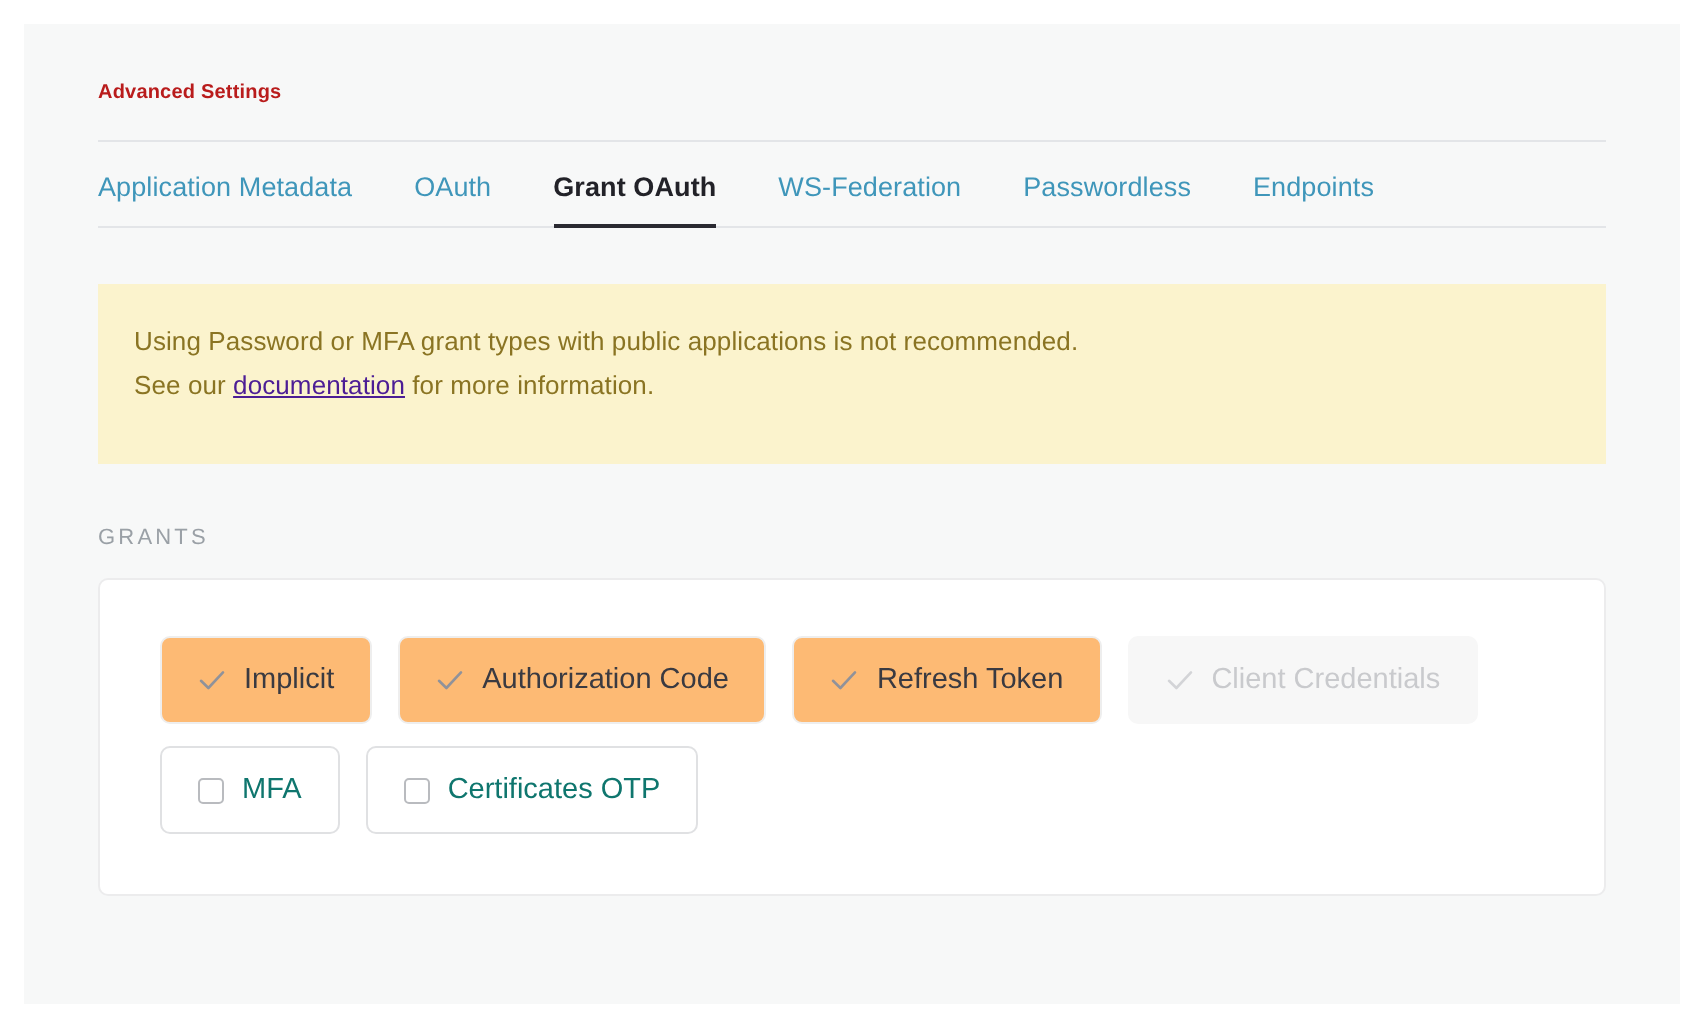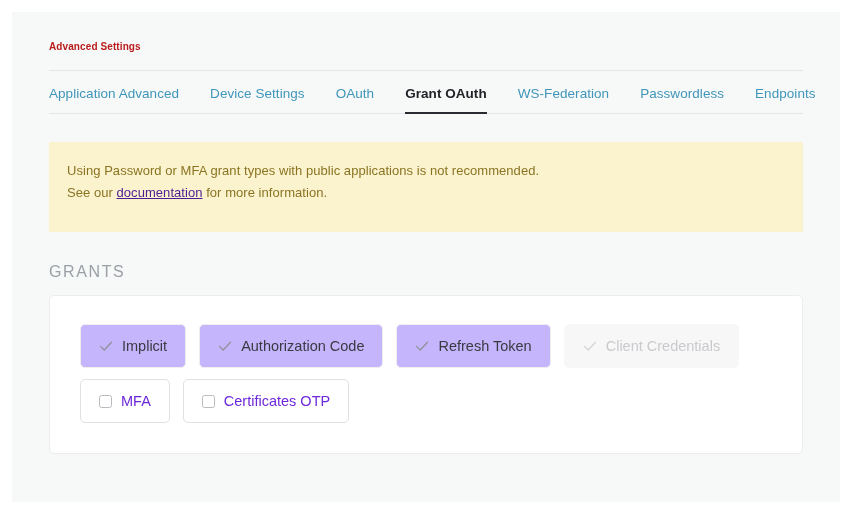--- a/index.html
+++ b/index.html
@@ -94,21 +94,21 @@
   }
   .banner-link {
     color: #4c1d95;
     text-decoration: underline;
     cursor: pointer;
   }
 
   
   .section-label {
     margin-top: 31px;
-    font-size: 16px;
+    font-size: 11px;
     letter-spacing: 1.6px;
     color: #9aa0a6;
   }
 
   .grants-card {
     margin-top: 14px;
     background: #ffffff;
     border: 1px solid #ececed;
     border-radius: 5px;
     padding: 28px 30px 30px 30px;
@@ -129,28 +129,28 @@
     padding: 0 18px;
     margin-right: 13px;
     border-radius: 5px;
     border: 1px solid transparent;
     font-size: 14.5px;
     cursor: pointer;
     box-sizing: border-box;
     white-space: nowrap;
   }
   .chip.selected {
-    background: #c4b5fd;
+    background: #fdba74;
     border-color: #eeeeee;
     color: #3a3a41;
   }
   .chip.unselected {
     background: #ffffff;
     border-color: #e0e1e3;
-    color: #6d28d9;
+    color: #0f766e;
   }
   .chip.disabled {
     background: #f7f7f7;
     border-color: #f7f7f7;
     color: #c9cacd;
     cursor: default;
   }
 
   .check-icon {
     width: 14px;
@@ -175,22 +175,21 @@
 </head>
 <body>
 
 <div class="page-panel">
   <div class="panel-inner">
 
     <div class="page-title">Advanced Settings</div>
     <div class="title-rule"></div>
 
     <div class="tabs" id="tabs">
-        <div class="tab"><span>Application Advanced</span></div>
-        <div class="tab"><span>Device Settings</span></div>
+        <div class="tab"><span>Application Metadata</span></div>
         <div class="tab"><span>OAuth</span></div>
         <div class="tab active"><span>Grant OAuth</span></div>
         <div class="tab"><span>WS-Federation</span></div>
         <div class="tab"><span>Passwordless</span></div>
         <div class="tab"><span>Endpoints</span></div>
       </div>
     <div class="tabs-rule"></div>
 
     <div class="banner">
       <div class="banner-line">Using Password or MFA grant types with public applications is not recommended.</div>

